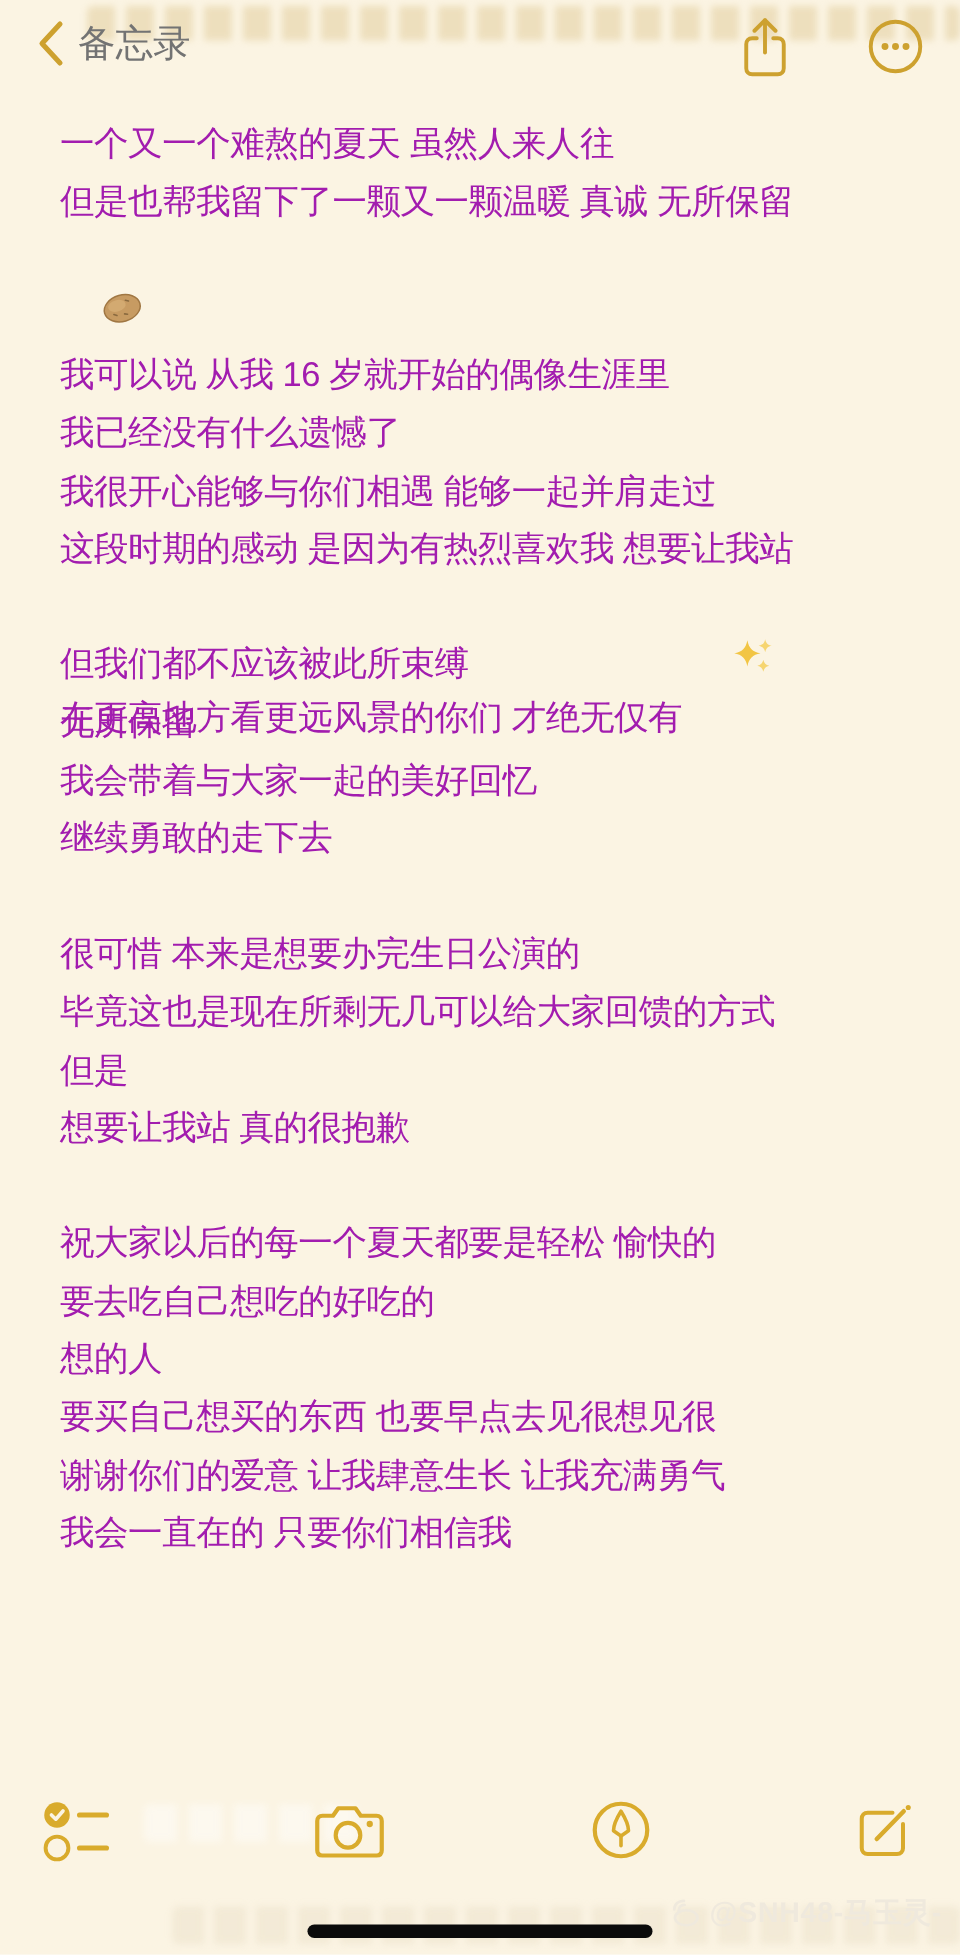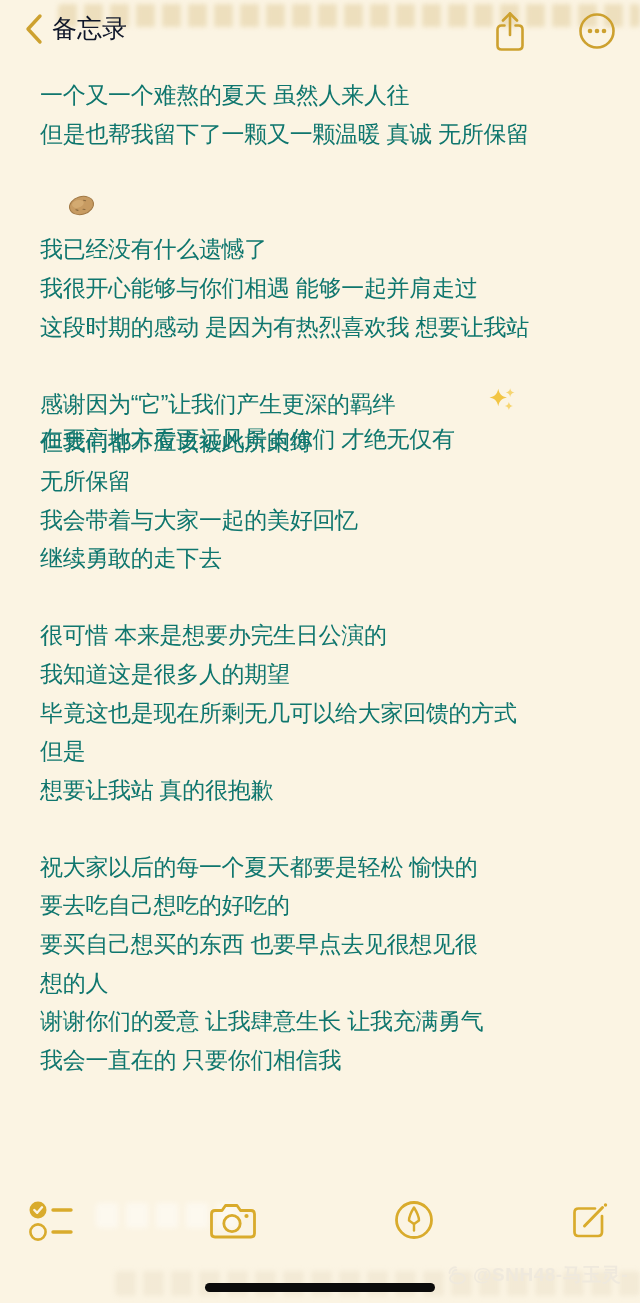--- a/index.html
+++ b/index.html
@@ -22,29 +22,29 @@
   }
   .ghost-bottom{
     left:115px;top:1271px;width:525px;height:25px;opacity:.5;
     background:repeating-linear-gradient(90deg,rgba(233,222,198,.9) 0 21px,rgba(233,222,198,0) 21px 28px);
     border-radius:4px;
   }
   
   .header{position:absolute;left:0;top:0;width:640px;height:62px;}
   .back{position:absolute;left:24px;top:12px;display:flex;align-items:center;cursor:pointer;}
   .back svg{display:block;}
-  .back-label{color:#0f172a;font-size:25px;margin-left:9px;letter-spacing:0;}
+  .back-label{color:#737373;font-size:25px;margin-left:9px;letter-spacing:0;}
   .hicon{position:absolute;top:10px;cursor:pointer;}
   .hicon.share{left:493px;}
   .hicon.more{left:578px;top:12px;}
   
   .note-body{position:absolute;left:40px;top:76px;width:592px;}
   .note-line{
     height:38.6px;line-height:38.6px;font-size:23px;letter-spacing:-0.3px;
-    color:#0f766e;white-space:pre;
+    color:#a21caf;white-space:pre;
   }
   .note-line .emoji{display:inline-block;vertical-align:-6px;margin-left:2px;}
   
   .toolbar{position:absolute;left:0;top:1193px;width:640px;height:60px;}
   .ticon{position:absolute;cursor:pointer;}
   .ticon.checklist{left:28px;top:6px;}
   .ticon.camera{left:209px;top:8px;}
   .ticon.markup{left:394px;top:6px;}
   .ticon.compose{left:570px;top:7px;}
   
@@ -103,46 +103,45 @@
       <g transform="rotate(-16 15.5 13.5)">
         <ellipse cx="15.5" cy="13.5" rx="12.2" ry="8.8" fill="#C79B62" stroke="#A07743" stroke-width="1"></ellipse>
         <ellipse cx="12.5" cy="11" rx="6" ry="3.8" fill="#D8B177" opacity="0.7"></ellipse>
         <line x1="9" y1="16" x2="10.8" y2="17.2" stroke="#8A6A3F" stroke-width="1.1" stroke-linecap="round"></line>
         <line x1="19" y1="9" x2="20.8" y2="10" stroke="#8A6A3F" stroke-width="1.1" stroke-linecap="round"></line>
         <line x1="16" y1="17.5" x2="17.8" y2="18.3" stroke="#8A6A3F" stroke-width="1.1" stroke-linecap="round"></line>
       </g>
     </svg>
   </span></div>
       <div class="note-line"><span></span></div>
+      <div class="note-line"><span>我可以说 从我 16 岁就开始的偶像生涯里</span></div>
       <div class="note-line"><span>我已经没有什么遗憾了</span></div>
       <div class="note-line"><span>我很开心能够与你们相遇 能够一起并肩走过</span></div>
       <div class="note-line"><span>这段时期的感动 是因为有热烈喜欢我 想要让我站</span></div>
       <div class="note-line"><span>在更高地方看更远风景的你们 才绝无仅有 </span><span class="emoji">
     <svg width="30" height="30" viewBox="0 0 24 24">
       <path d="M9,3 C9.8,7.2 11.8,9.2 16,10 C11.8,10.8 9.8,12.8 9,17 C8.2,12.8 6.2,10.8 2,10 C6.2,9.2 8.2,7.2 9,3 Z" fill="#F2C544"></path>
       <path d="M18.5,2.5 C18.9,4.6 19.9,5.6 22,6 C19.9,6.4 18.9,7.4 18.5,9.5 C18.1,7.4 17.1,6.4 15,6 C17.1,5.6 18.1,4.6 18.5,2.5 Z" fill="#F6D570"></path>
       <path d="M17.5,13.5 C17.9,15.4 18.8,16.3 20.7,16.7 C18.8,17.1 17.9,18 17.5,19.9 C17.1,18 16.2,17.1 14.3,16.7 C16.2,16.3 17.1,15.4 17.5,13.5 Z" fill="#F6D570"></path>
     </svg>
   </span></div>
-      <div class="note-line"><span>感谢因为“它”让我们产生更深的羁绊</span></div>
       <div class="note-line"><span>但我们都不应该被此所束缚</span></div>
       <div class="note-line"><span>无所保留</span></div>
       <div class="note-line"><span>我会带着与大家一起的美好回忆</span></div>
       <div class="note-line"><span>继续勇敢的走下去</span></div>
       <div class="note-line"><span></span></div>
       <div class="note-line"><span>很可惜 本来是想要办完生日公演的</span></div>
-      <div class="note-line"><span>我知道这是很多人的期望</span></div>
       <div class="note-line"><span>毕竟这也是现在所剩无几可以给大家回馈的方式</span></div>
       <div class="note-line"><span>但是</span></div>
       <div class="note-line"><span>想要让我站 真的很抱歉</span></div>
       <div class="note-line"><span></span></div>
       <div class="note-line"><span>祝大家以后的每一个夏天都要是轻松 愉快的</span></div>
       <div class="note-line"><span>要去吃自己想吃的好吃的</span></div>
+      <div class="note-line"><span>想的人</span></div>
       <div class="note-line"><span>要买自己想买的东西 也要早点去见很想见很</span></div>
-      <div class="note-line"><span>想的人</span></div>
       <div class="note-line"><span>谢谢你们的爱意 让我肆意生长 让我充满勇气</span></div>
       <div class="note-line"><span>我会一直在的 只要你们相信我</span></div>
     </div>
 
   <div class="toolbar">
     <div class="ticon checklist">
       <svg width="48" height="44" viewBox="0 0 48 44">
         <circle cx="10" cy="11" r="8.5" fill="#D9AB2C"></circle>
         <polyline points="6.3,11 9.2,13.8 14,8.3" fill="none" stroke="#FBF4E3" stroke-width="2.4" stroke-linecap="round" stroke-linejoin="round"></polyline>
         <line x1="25" y1="11" x2="43" y2="11" stroke="#D9AB2C" stroke-width="3.4" stroke-linecap="round"></line>

